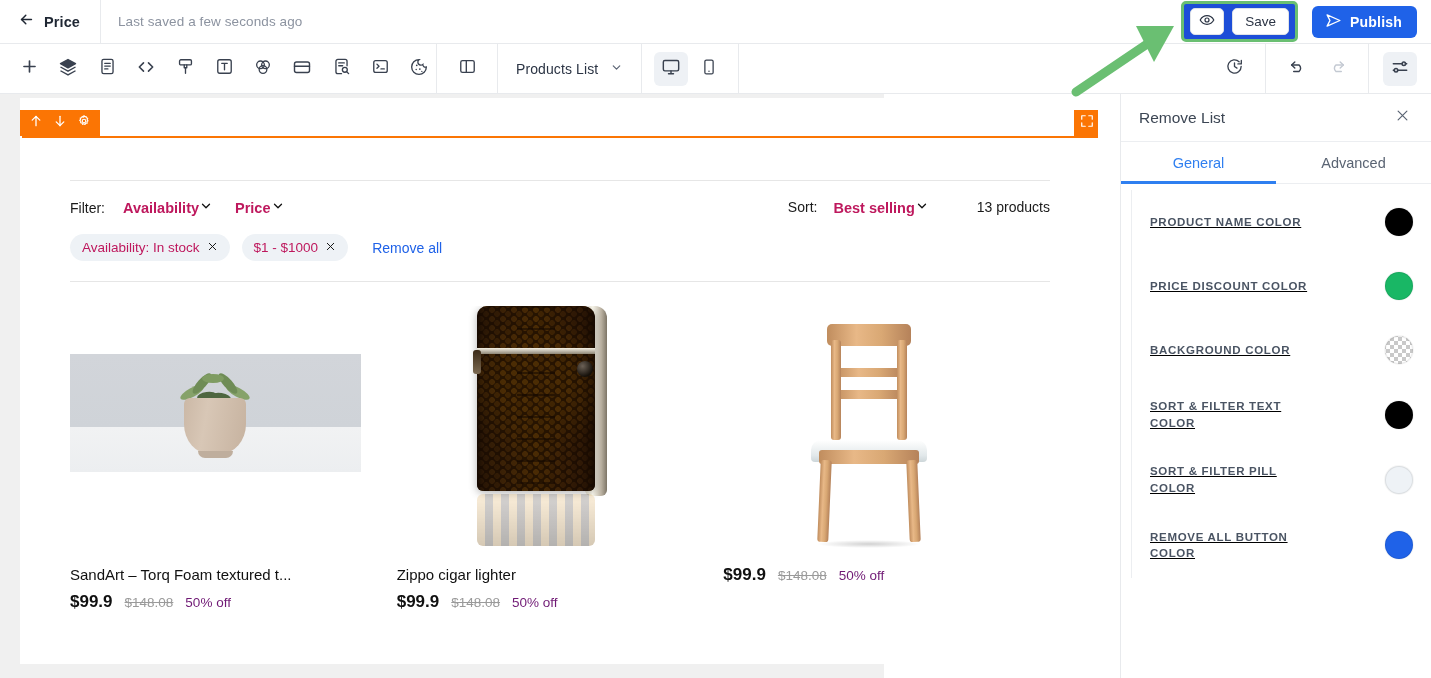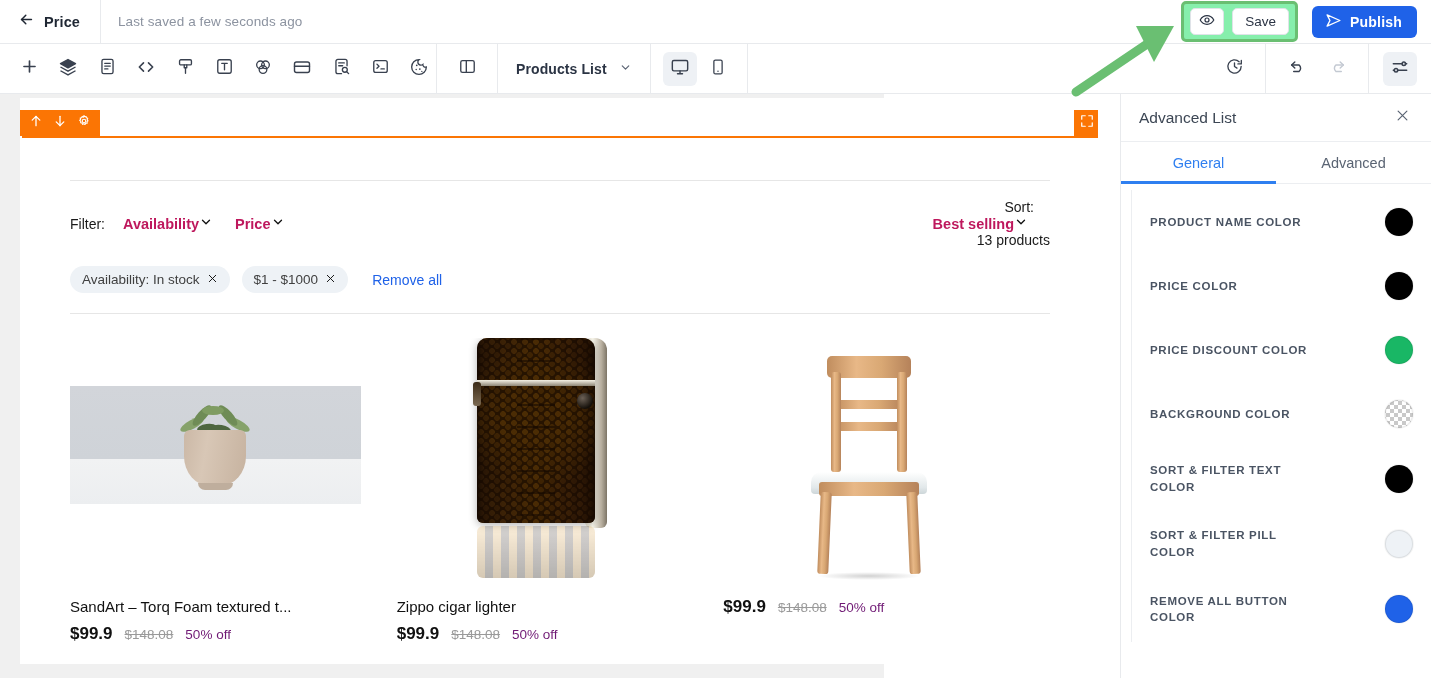--- a/index.html
+++ b/index.html
@@ -27,21 +27,21 @@
   .saved-text { font-size:13.5px; color:#8c93a0; padding-left:17px; letter-spacing:.1px;}
 
   .topbar-right {
     margin-left:auto; display:flex; align-items:center; gap:0px;
     padding-right:14px;
   }
   .hl-group {
     display:flex; align-items:center; gap:8px;
     border:3px solid #6abf72; border-radius:5px;
     padding:4px 6px; margin-right:14px;
-    background:#86efac;
+    background:#1d4ed8;
   }
   .btn-ghost {
     height:27px; min-width:38px; padding:0 12px;
     border:1px solid #dfe3e8; border-radius:5px; background:#fff;
     display:flex; align-items:center; justify-content:center;
     font-size:13.5px; color:#2b3444; font-weight:400; cursor:pointer;
   }
   .btn-eye { min-width:34px; padding:0 8px; }
   .btn-publish {
     height:32px; padding:0 15px 0 13px; border-radius:6px;
@@ -63,21 +63,21 @@
     cursor:pointer; flex:none;
   }
   .tool-ico.active { background:#eef1f5; }
   .tools-left { display:flex; align-items:center; gap:5px; padding-left:12px; }
   .tb-sep { width:1px; height:50px; background:#e8eaed; flex:none; }
   .panel-grp { display:flex; align-items:center; padding:0 13px; }
   .page-select {
     display:flex; align-items:center; gap:12px;
     padding:0 18px; height:50px; cursor:pointer;
   }
-  .page-select-label { font-size:14px; font-weight:700; color:#2b3444; letter-spacing:.1px;}
+  .page-select-label { font-size:14px; font-weight:400; color:#2b3444; letter-spacing:.1px;}
   .device-grp { display:flex; align-items:center; gap:4px; padding:0 12px; }
   .toolbar-right { margin-left:auto; display:flex; align-items:center; }
   .hist-grp, .undo-grp, .settings-grp { display:flex; align-items:center; padding:0 14px; gap:6px; }
 
   
   .canvas-area {
     position:absolute; left:0; top:94px; width:884px; height:584px;
     background:#f0f0f0; padding:4px 24px 0 20px;
   }
   .canvas-page {
@@ -113,28 +113,28 @@
     border-top:1px solid #e6e6e6;
     margin-top:42px; padding-top:18px;
     display:flex; align-items:center;
   }
   .filter-left { display:flex; align-items:center; gap:0px; }
   .fl-label { font-size:14px; color:#1a1a1a; margin-right:18px; }
   .fdrop {
     display:flex; align-items:center; margin-right:22px;
     font-size:14.5px; font-weight:700; color:#be185d; cursor:pointer;
   }
-  .filter-right { margin-left:auto; display:flex; align-items:flex-end;flex-direction:column; }
+  .filter-right { margin-left:auto; display:flex; align-items:flex-start; }
   .sort-label { font-size:14px; color:#1a1a1a; margin-right:16px; }
   .count { font-size:14px; color:#1a1a1a; margin-left:26px; }
   .pills { display:flex; align-items:center; gap:12px; padding:18px 0 20px; }
   .pill {
     display:flex; align-items:center; gap:7px;
     background:#eef2f6; border-radius:16px;
-    padding:6px 12px; font-size:13.5px; color:#404040; cursor:pointer;
+    padding:6px 12px; font-size:13.5px; color:#be185d; cursor:pointer;
   }
   .pill-x { font-size:13px; color:#111; line-height:1; }
   .remove-all {
     font-size:14px; color:#1f62e8; margin-left:12px; cursor:pointer;
   }
   .grid-sep { border-top:1px solid #e6e6e6; }
 
   .pgrid { display:flex; gap:0px; padding-top:24px; }
   .pcard { width:350px; padding-right:36px; }
   .pimg-box {
@@ -250,21 +250,21 @@
   .rp-tabs { display:flex; height:42px; border-bottom:1px solid #eceef1; }
   .rp-tab {
     flex:1; display:flex; align-items:center; justify-content:center;
     font-size:14.5px; color:#5a6473; cursor:pointer; position:relative;
   }
   .rp-tab.active { color:#2f7ff0; font-weight:400; }
   .rp-tab.active:after {
     content:''; position:absolute; left:0; right:0; bottom:-1px; height:3px;
     background:#2f7ff0;
   }
-  .rp-body { padding:6px 0 0 0; height:490px; overflow:hidden; position:relative; }
+  .rp-body { padding:6px 0 0 0; height:490px; overflow:hidden; position:relative;text-decoration:underline; }
   .rp-scrollwrap { border-left:1px solid #eceef1; margin-left:10px; }
   .rp-row {
     display:flex; align-items:center; justify-content:space-between;
     padding:16px 18px 16px 18px; min-height:64px;
   }
   .rp-label {
     font-size:11.5px; font-weight:700; color:#4a5463;
     letter-spacing:.7px; line-height:1.45; max-width:170px;
     text-transform:uppercase;
   }
@@ -700,21 +700,21 @@
             </div>
 
           </div>
         </div>
       </div>
     </div>
   </div>
 
   <div class="rpanel">
     <div class="rp-head">
-      <span class="rp-title">Advanced List</span>
+      <span class="rp-title">Remove List</span>
       <span class="rp-close">
         <span>
           <svg width="15" height="15" viewBox="0 0 24 24" fill="none" stroke="#5a6473" stroke-width="1.9" stroke-linecap="round">
               <path d="M5 5l14 14M19 5L5 19"></path>
             </svg>
         </span>
       </span>
     </div>
 
     <div class="rp-tabs">
@@ -723,24 +723,20 @@
     </div>
 
     <div class="rp-body">
       <div class="rp-scrollwrap">
 
         <div class="rp-row">
           <span class="rp-label">Product name color</span>
           <span class="swatch" style="background:#000000;"></span>
         </div>
 
-        <div class="rp-row">
-          <span class="rp-label">Price color</span>
-          <span class="swatch" style="background:#000000;"></span>
-        </div>
 
         <div class="rp-row">
           <span class="rp-label">Price discount color</span>
           <span class="swatch" style="background:#19b765;"></span>
         </div>
 
         <div class="rp-row">
           <span class="rp-label">Background color</span>
           <span class="swatch transparent"></span>
         </div>

